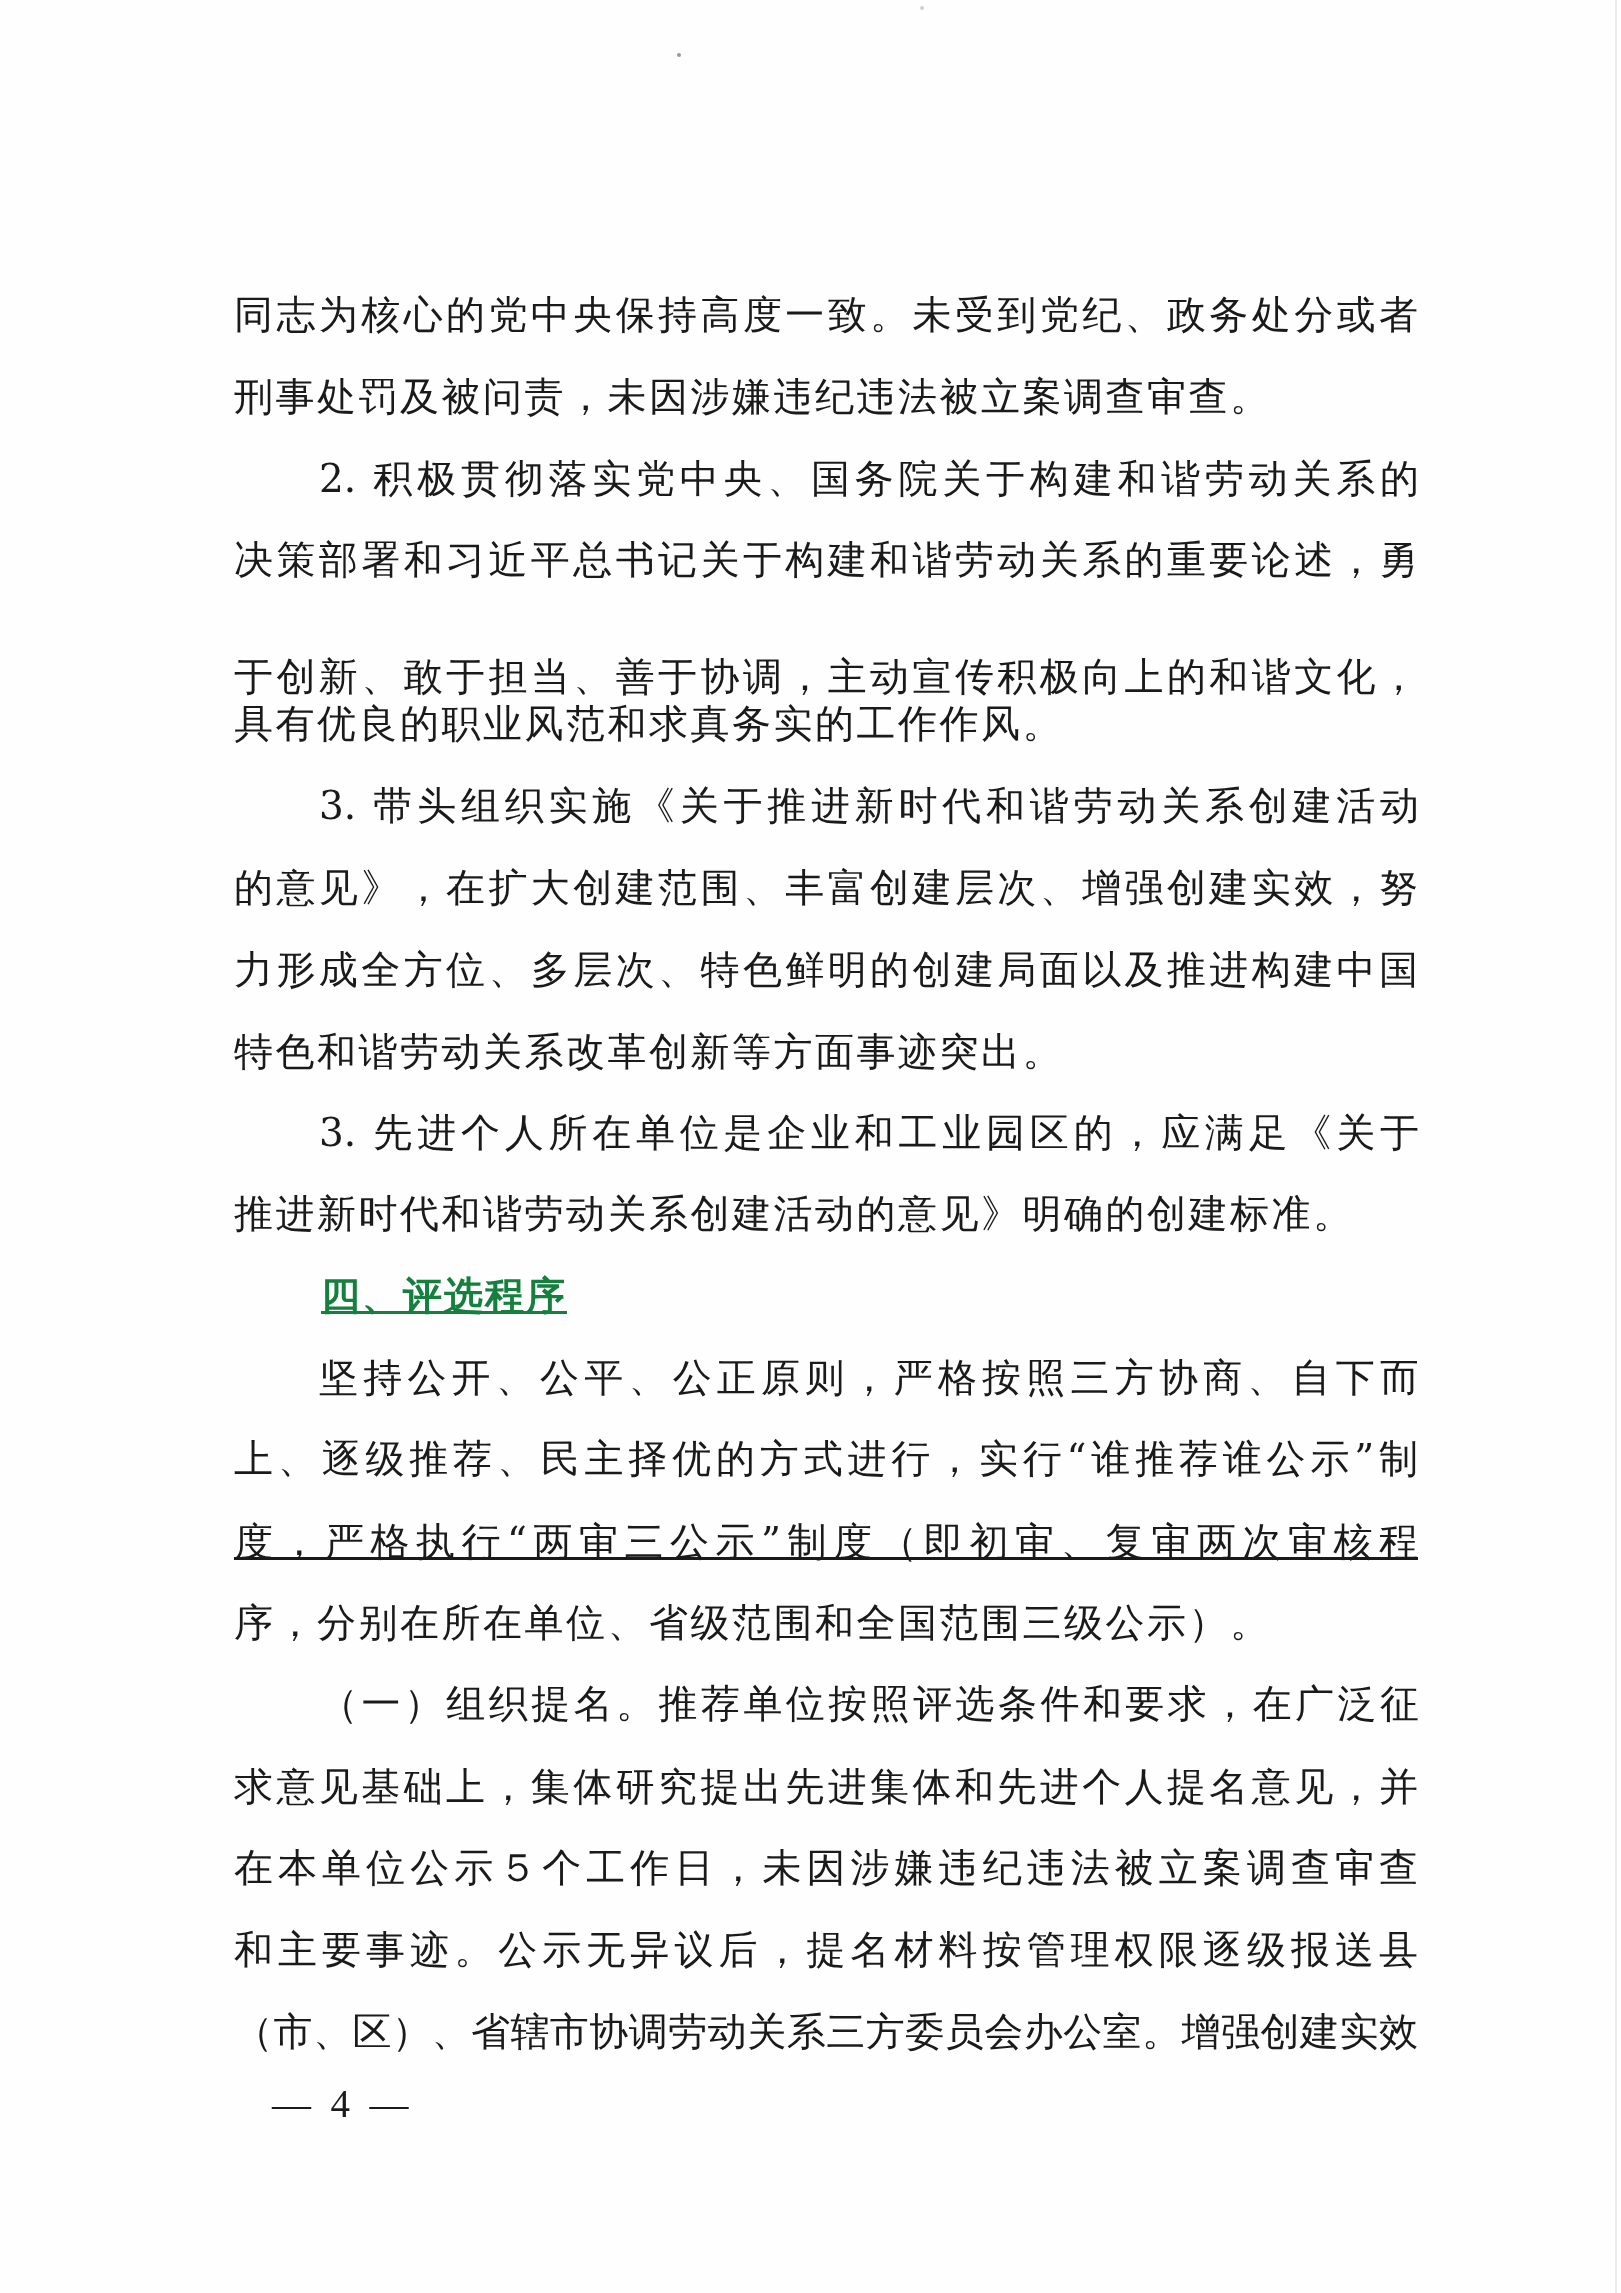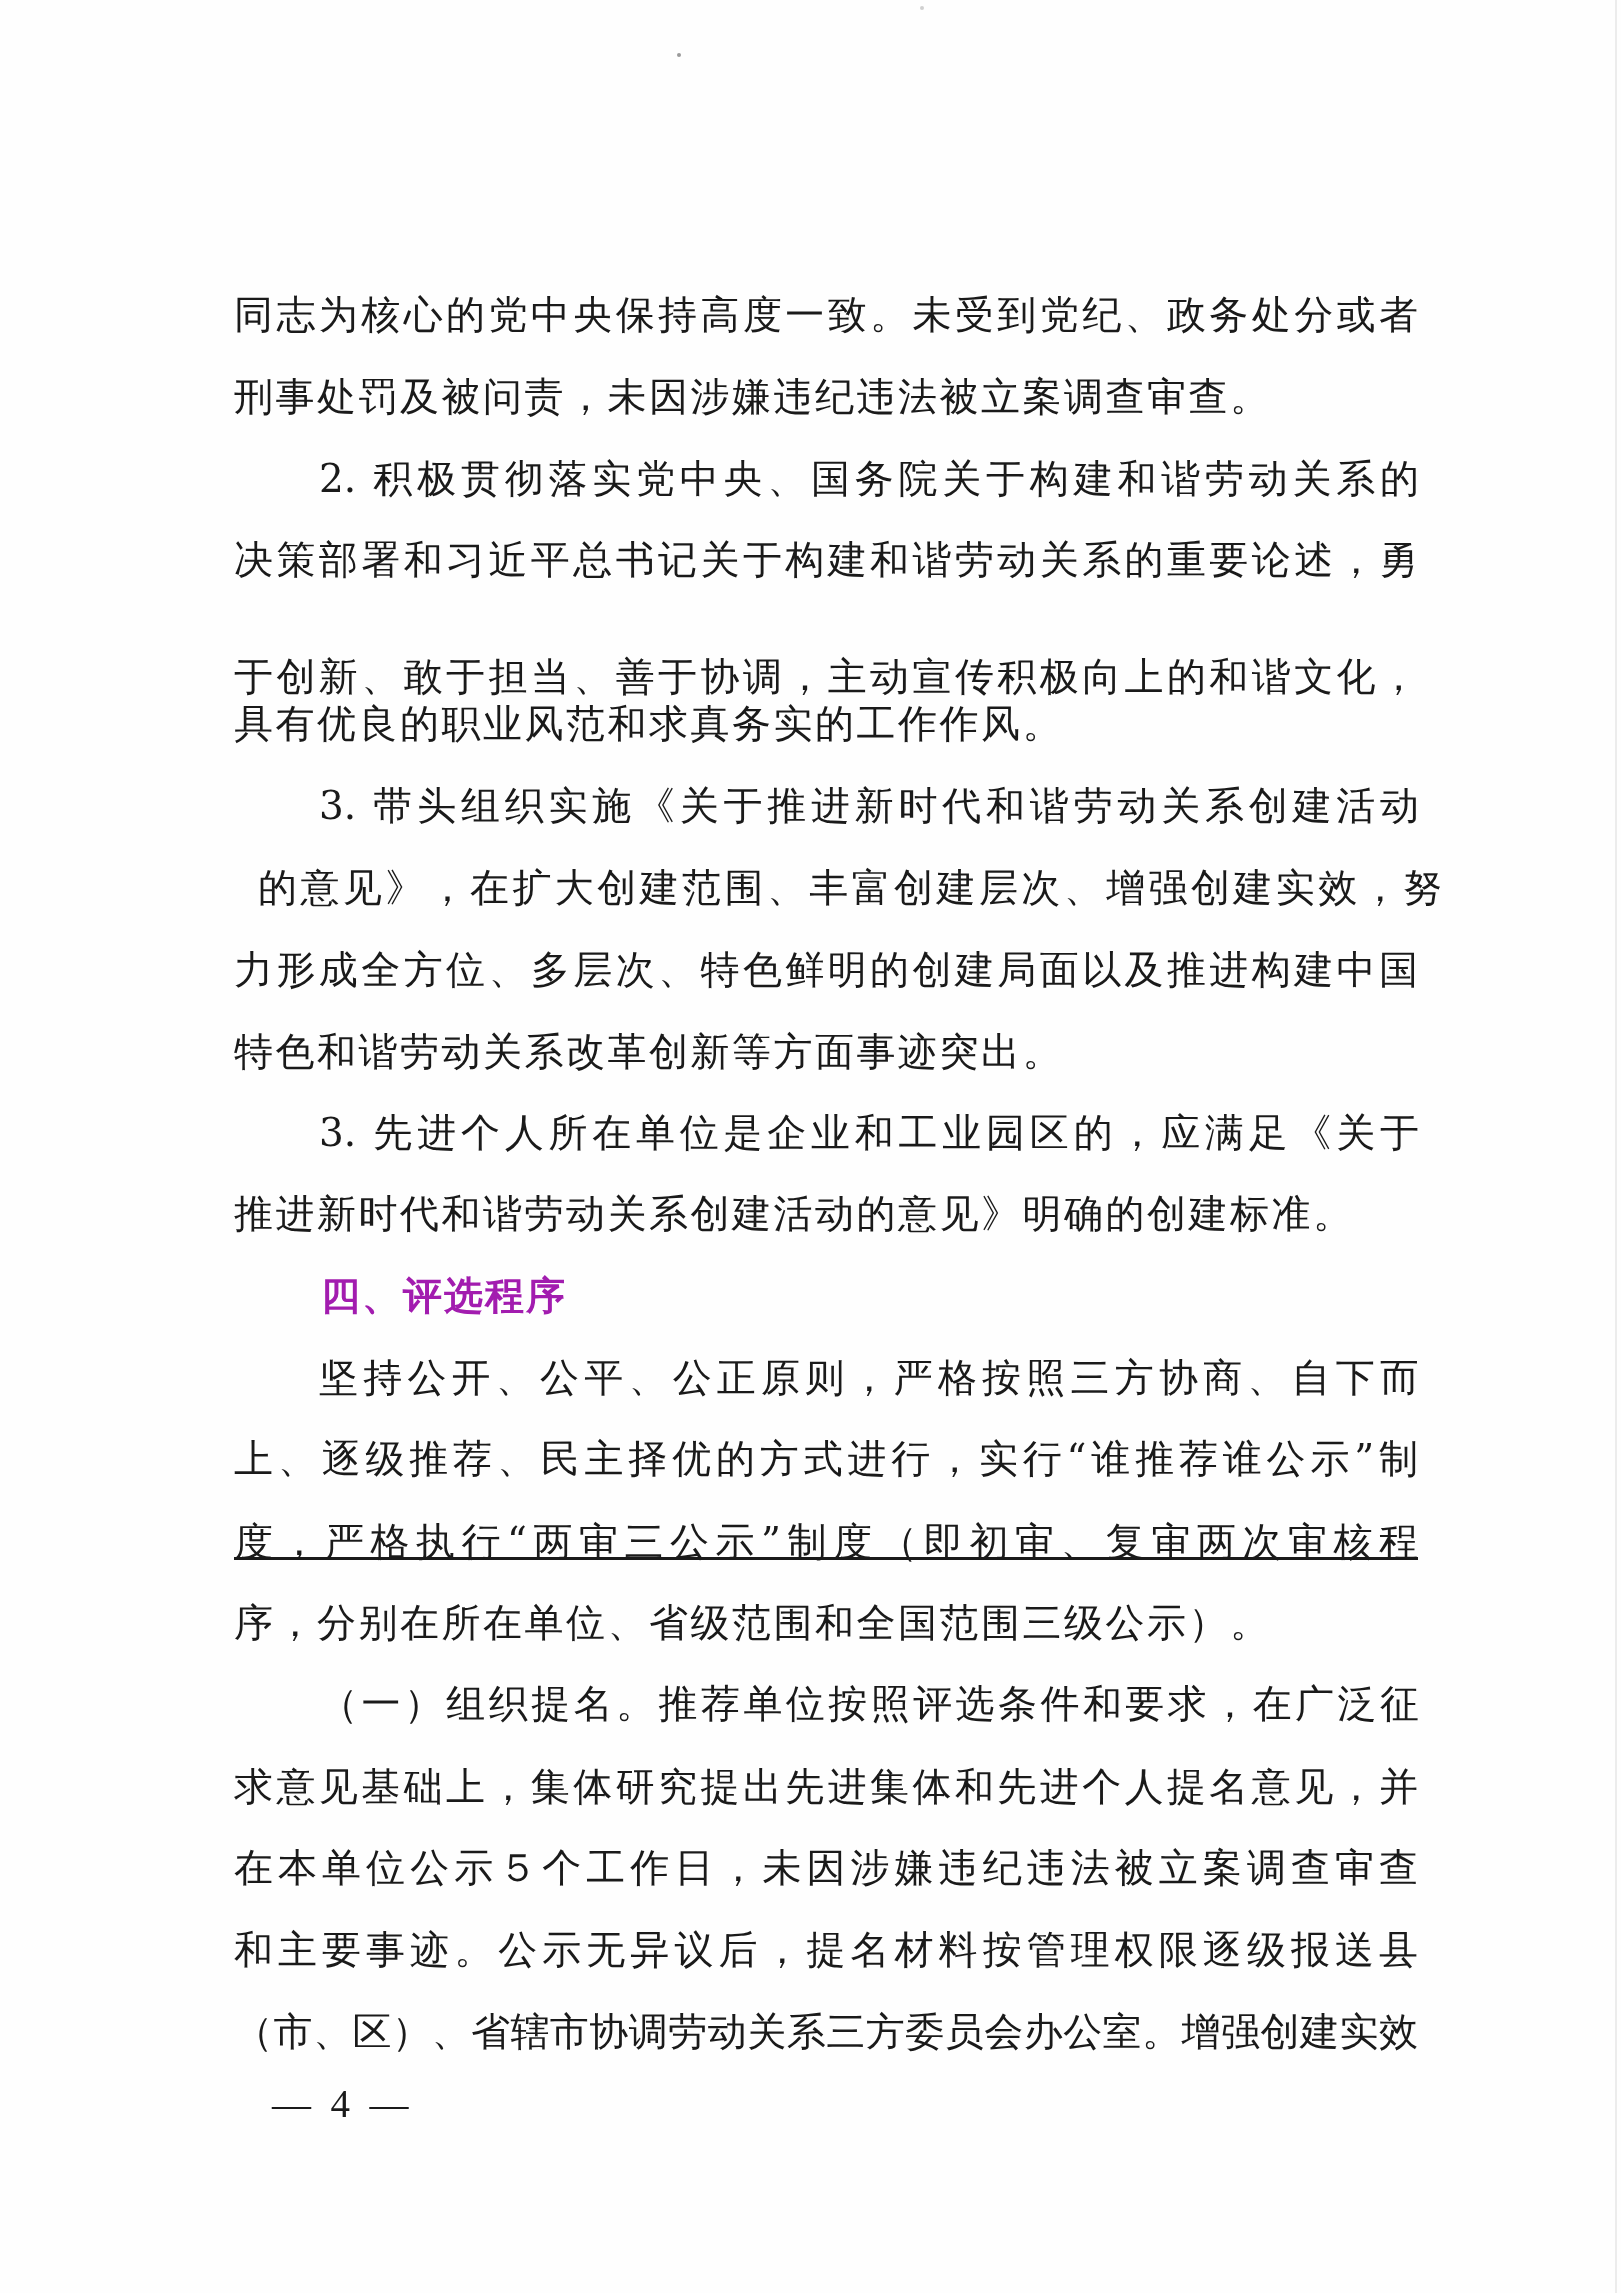--- a/index.html
+++ b/index.html
@@ -46,22 +46,23 @@
   }
   .heading {
     position: absolute;
     left: 321px;
     height: 82px;
     line-height: 82px;
     font-family: "DejaVu Sans", "Liberation Sans", sans-serif;
     font-weight: bold;
     font-size: 39px;
     letter-spacing: 2px;
-    color: #a21caf;
+    color: #15803d;
     white-space: nowrap;
+    text-decoration: underline;
   }
   .page-number {
     position: absolute;
     left: 272px;
     top: 2080px;
     height: 47px;
     line-height: 47px;
     font-family: "Liberation Serif", "DejaVu Serif", serif;
     font-size: 39px;
     color: #1a1a1a;
@@ -93,21 +94,21 @@
 
   <div class="line" style="top:274px;">同志为核心的党中央保持高度一致。未受到党纪、政务处分或者</div>
   <div class="line last" style="top:356px;">刑事处罚及被问责，未因涉嫌违纪违法被立案调查审查。</div>
 
   <div class="line indent" style="top:438px;">2. 积极贯彻落实党中央、国务院关于构建和谐劳动关系的</div>
   <div class="line" style="top:519px;">决策部署和习近平总书记关于构建和谐劳动关系的重要论述，勇</div>
   <div class="line" style="top:636px;">于创新、敢于担当、善于协调，主动宣传积极向上的和谐文化，</div>
   <div class="line last" style="top:683px;">具有优良的职业风范和求真务实的工作作风。</div>
 
   <div class="line indent" style="top:765px;">3. 带头组织实施《关于推进新时代和谐劳动关系创建活动</div>
-  <div class="line" style="top:847px;margin-left:24px;">的意见》，在扩大创建范围、丰富创建层次、增强创建实效，努</div>
+  <div class="line" style="top:847px;">的意见》，在扩大创建范围、丰富创建层次、增强创建实效，努</div>
   <div class="line" style="top:929px;">力形成全方位、多层次、特色鲜明的创建局面以及推进构建中国</div>
   <div class="line last" style="top:1011px;">特色和谐劳动关系改革创新等方面事迹突出。</div>
 
   <div class="line indent" style="top:1092px;">3. 先进个人所在单位是企业和工业园区的，应满足《关于</div>
   <div class="line last" style="top:1173px;">推进新时代和谐劳动关系创建活动的意见》明确的创建标准。</div>
 
   <div class="heading" style="top:1255px;">四、评选程序</div>
 
   <div class="line indent" style="top:1337px;">坚持公开、公平、公正原则，严格按照三方协商、自下而</div>
   <div class="line" style="top:1418px;">上、逐级推荐、民主择优的方式进行，实行“谁推荐谁公示”制</div>

